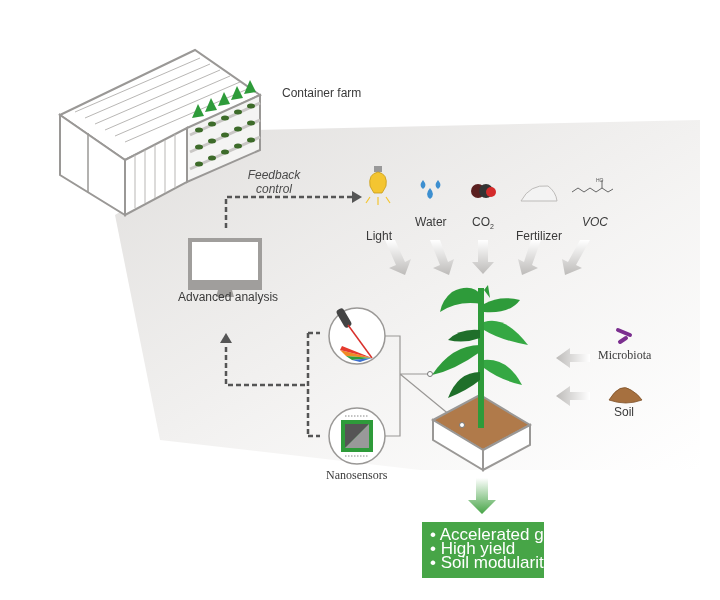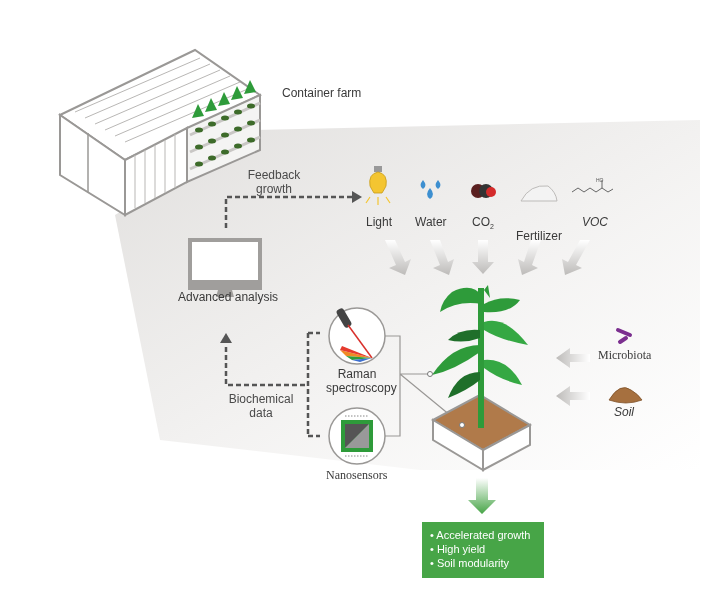--- a/index.html
+++ b/index.html
@@ -1,20 +1,20 @@
 <!DOCTYPE html>
 <html><head>
 <meta charset="utf-8">
 <style>
   html, body { margin:0; padding:0; background:#ffffff; }
   body { width:720px; height:600px; position:relative; overflow:hidden; font-family:"Liberation Sans", sans-serif; }
   #stage { position:absolute; left:0; top:0; width:720px; height:600px; }
   .lbl { position:absolute; font-family:"Liberation Sans", sans-serif; font-size:12px; color:#3a3a3a; white-space:nowrap; }
-  .ital { color:#4a4a4a; text-align:center; line-height:14px; }
-  .result-box { position:absolute; left:422px; top:522px; width:122px; height:56px; background:#47a547; color:#fff; font-size:11px; line-height:14px; padding:6px 0 0 8px; box-sizing:border-box; }
+  .ital { font-style:italic; color:#4a4a4a; text-align:center; line-height:14px; }
+  .result-box { position:absolute; left:422px; top:522px; width:122px; height:56px; background:#47a547; color:#fff; font-size:17px; line-height:14px; padding:6px 0 0 8px; box-sizing:border-box; }
   .result-box div { white-space:nowrap; }
   sub { font-size:7px; }
 </style>
 </head>
 <body>
 
 <div id="stage">
 <svg width="720" height="600" viewBox="0 0 720 600">
   <defs>
     <linearGradient id="shade" x1="0" y1="0" x2="1" y2="1">
@@ -192,44 +192,36 @@
   <circle cx="462" cy="425" r="2.5" fill="#ffffff" stroke="#777" stroke-width="1"></circle>
 
   <polygon points="476,478 488,478 488,500 496,500 482,514 468,500 476,500" fill="url(#greenArrow)"></polygon>
 </svg>
 
 
 <div class="lbl" style="left:282px; top:86px;">Container farm</div>
 
 <div class="lbl ital" style="left:246px; top:168px; width:56px;">
   <div>Feedback</div>
-  <div>growth</div>
+  <div>control</div>
 </div>
 
-<div class="lbl" style="left:366px; top:215px;">Light</div>
+<div class="lbl" style="left:366px; top:229px;">Light</div>
 <div class="lbl" style="left:415px; top:215px;">Water</div>
 <div class="lbl" style="left:472px; top:215px;"><span>CO</span><sub>2</sub></div>
 <div class="lbl" style="left:516px; top:229px;">Fertilizer</div>
 <div class="lbl" style="left:582px; top:215px;font-style:italic;">VOC</div>
 
 <div class="lbl" style="left:178px; top:290px;">Advanced analysis</div>
 
-<div class="lbl ital" style="left:226px; top:392px; width:70px;">
-  <div>Biochemical</div>
-  <div>data</div>
-</div>
-
-<div class="lbl" style="left:326px; top:367px; width:62px; text-align:center; line-height:14px;">
-  <div>Raman</div>
-  <div>spectroscopy</div>
-</div>
+
 
 <div class="lbl" style="left:326px; top:468px;font-family:Liberation Serif, serif;">Nanosensors</div>
 
 <div class="lbl" style="left:598px; top:348px;font-family:Liberation Serif, serif;">Microbiota</div>
-<div class="lbl" style="left:614px; top:405px;font-style:italic;">Soil</div>
+<div class="lbl" style="left:614px; top:405px;">Soil</div>
 
 <div class="result-box">
   <div>• Accelerated growth</div>
   <div>• High yield</div>
   <div>• Soil modularity</div>
 </div>
 </div>
 
 </body></html>

